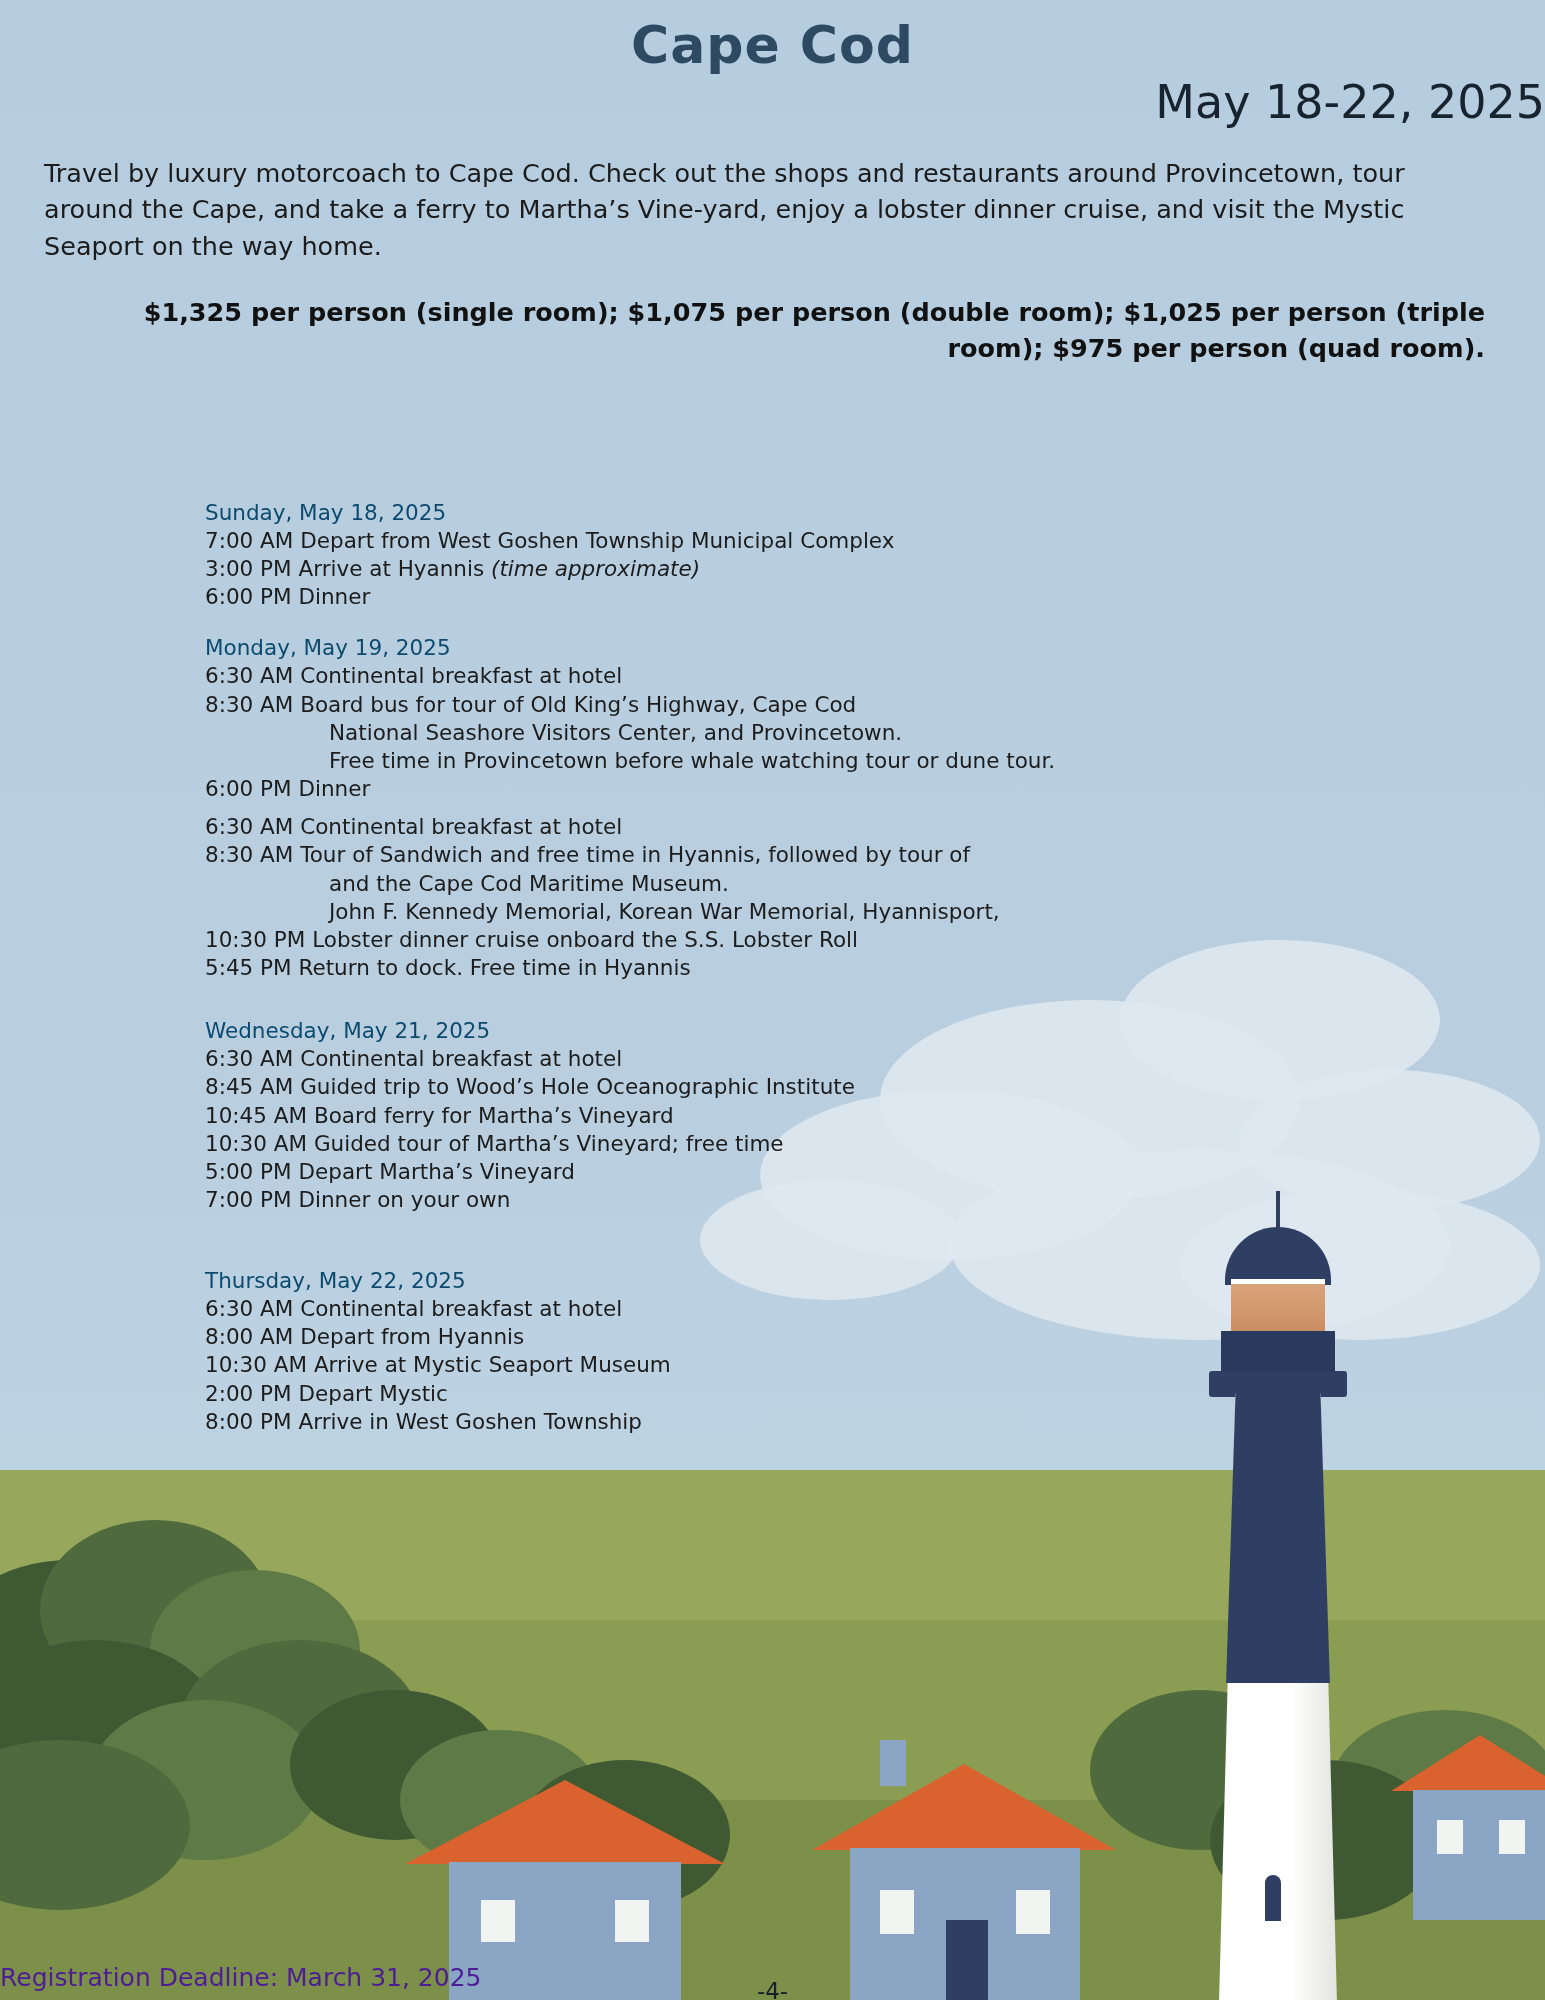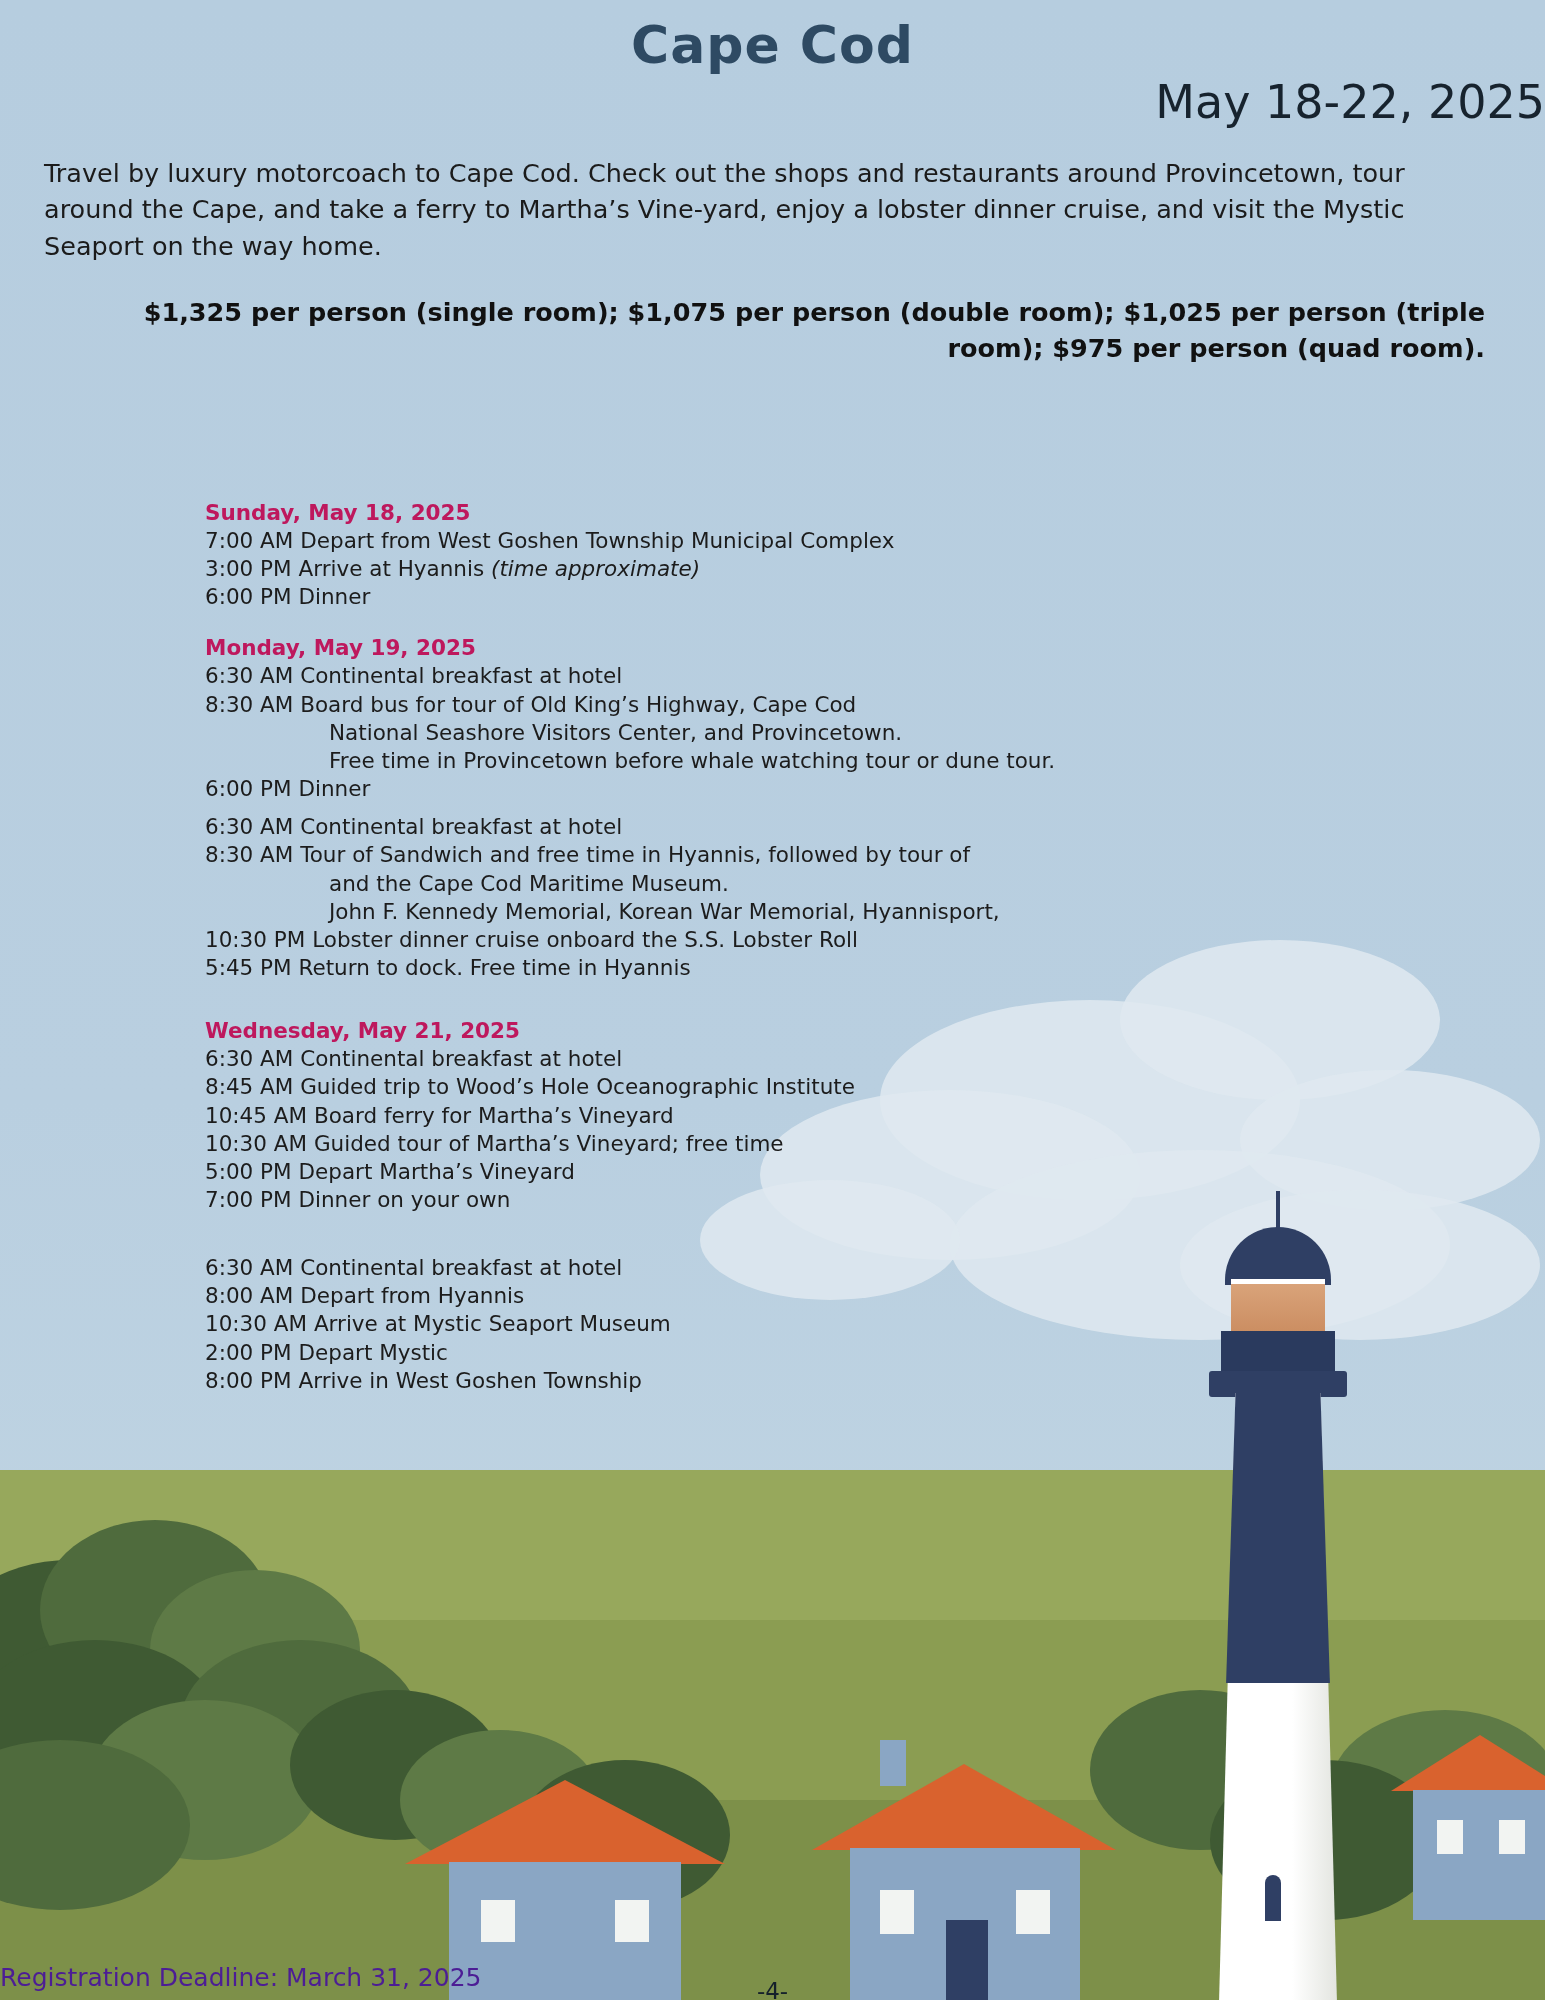--- a/index.html
+++ b/index.html
@@ -171,23 +171,23 @@
     line-height: 1.42;
     color: #111;
   }
   .itinerary {
     position: absolute;
     left: 205px;
     top: 500px;
     width: 1050px;
   }
   .day-head {
-    font-weight: bold;
+    font-weight: normal;
     font-size: 21.5px;
-    color: #be185d;
+    color: #0c4a6e;
     margin-top: 14px;
     margin-bottom: 2px;
   }
   .day-head.first { margin-top: 0; }
   .line {
     font-size: 21.5px;
     line-height: 1.31;
     color: #1c1c1c;
     white-space: pre-wrap;
   }
@@ -307,20 +307,21 @@
       <div class="line">5:45 PM Return to dock. Free time in Hyannis</div>
       <div class="gap-md"></div>
       <div class="day-head">Wednesday, May 21, 2025</div>
       <div class="line">6:30 AM Continental breakfast at hotel</div>
       <div class="line">8:45 AM Guided trip to Wood’s Hole Oceanographic Institute</div>
       <div class="line">10:45 AM Board ferry for Martha’s Vineyard</div>
       <div class="line">10:30 AM Guided tour of Martha’s Vineyard; free time</div>
       <div class="line">5:00 PM Depart Martha’s Vineyard</div>
       <div class="line">7:00 PM Dinner on your own</div>
       <div class="gap-lg"></div>
+      <div class="day-head">Thursday, May 22, 2025</div>
       <div class="line">6:30 AM Continental breakfast at hotel</div>
       <div class="line">8:00 AM Depart from Hyannis</div>
       <div class="line">10:30 AM Arrive at Mystic Seaport Museum</div>
       <div class="line">2:00 PM Depart Mystic</div>
       <div class="line">8:00 PM Arrive in West Goshen Township</div>
     </div>
 
   <div class="footer">Registration Deadline: March 31, 2025</div>
   <div class="pagenum">-4-</div>
 </div>

